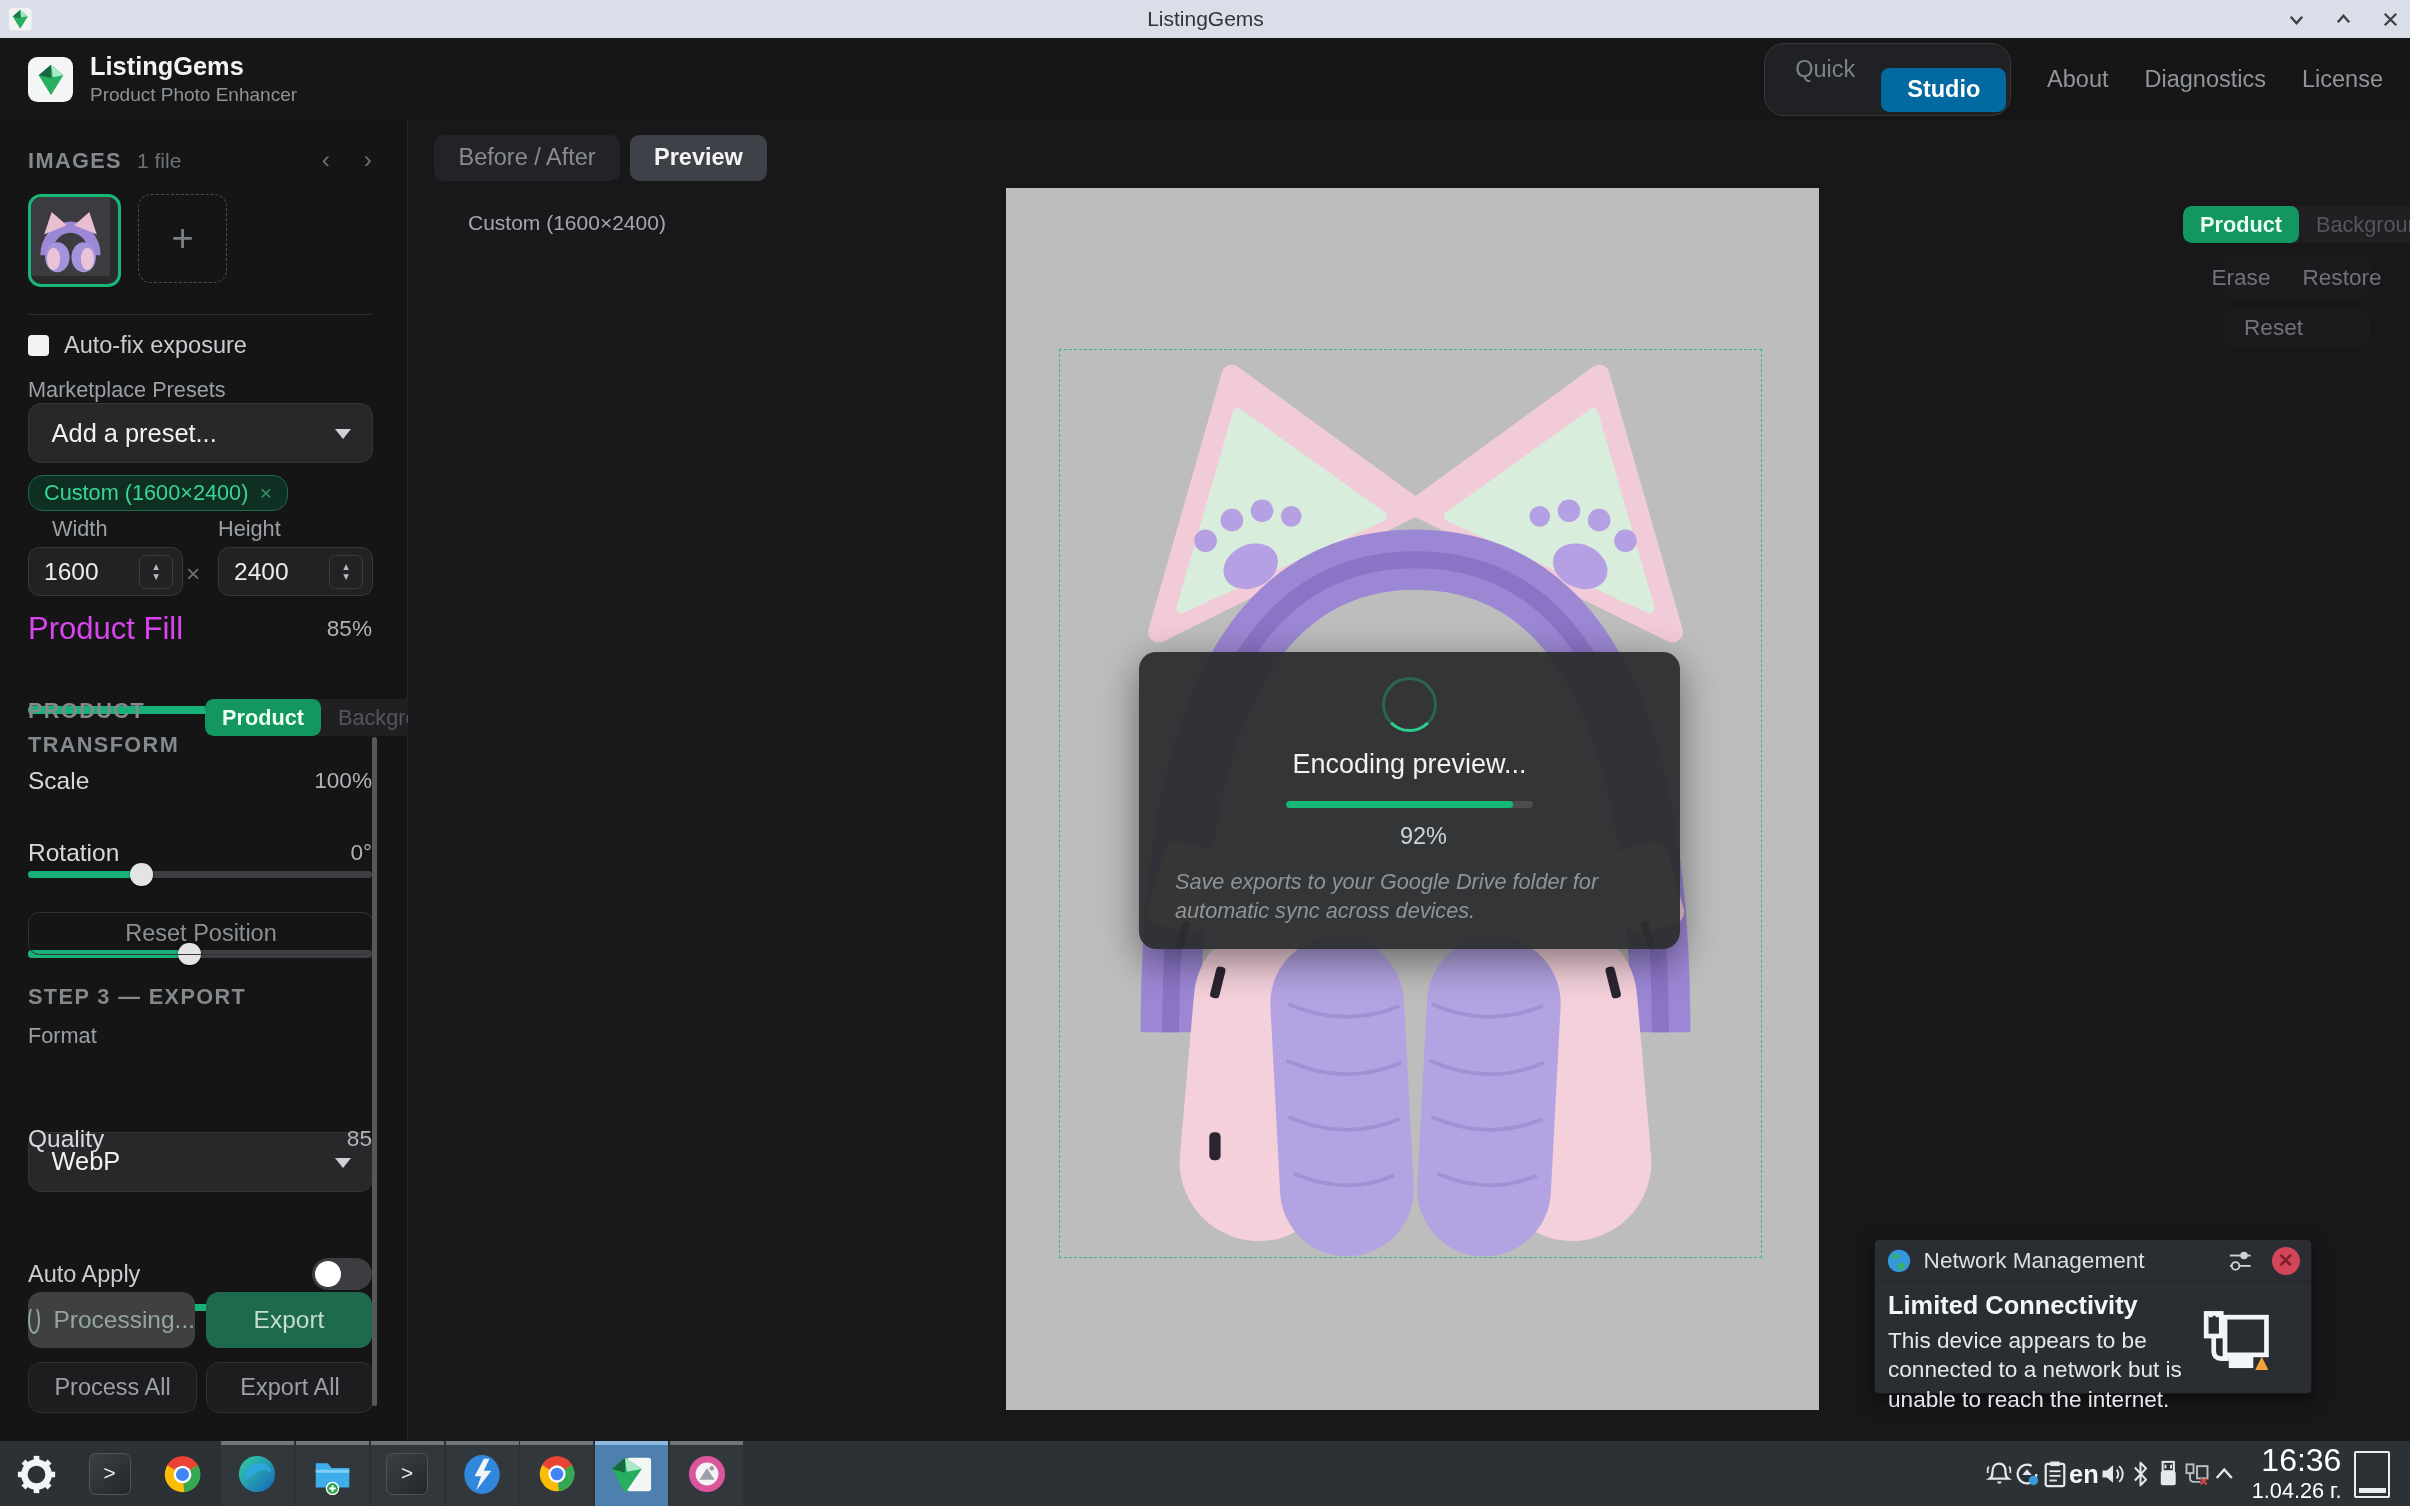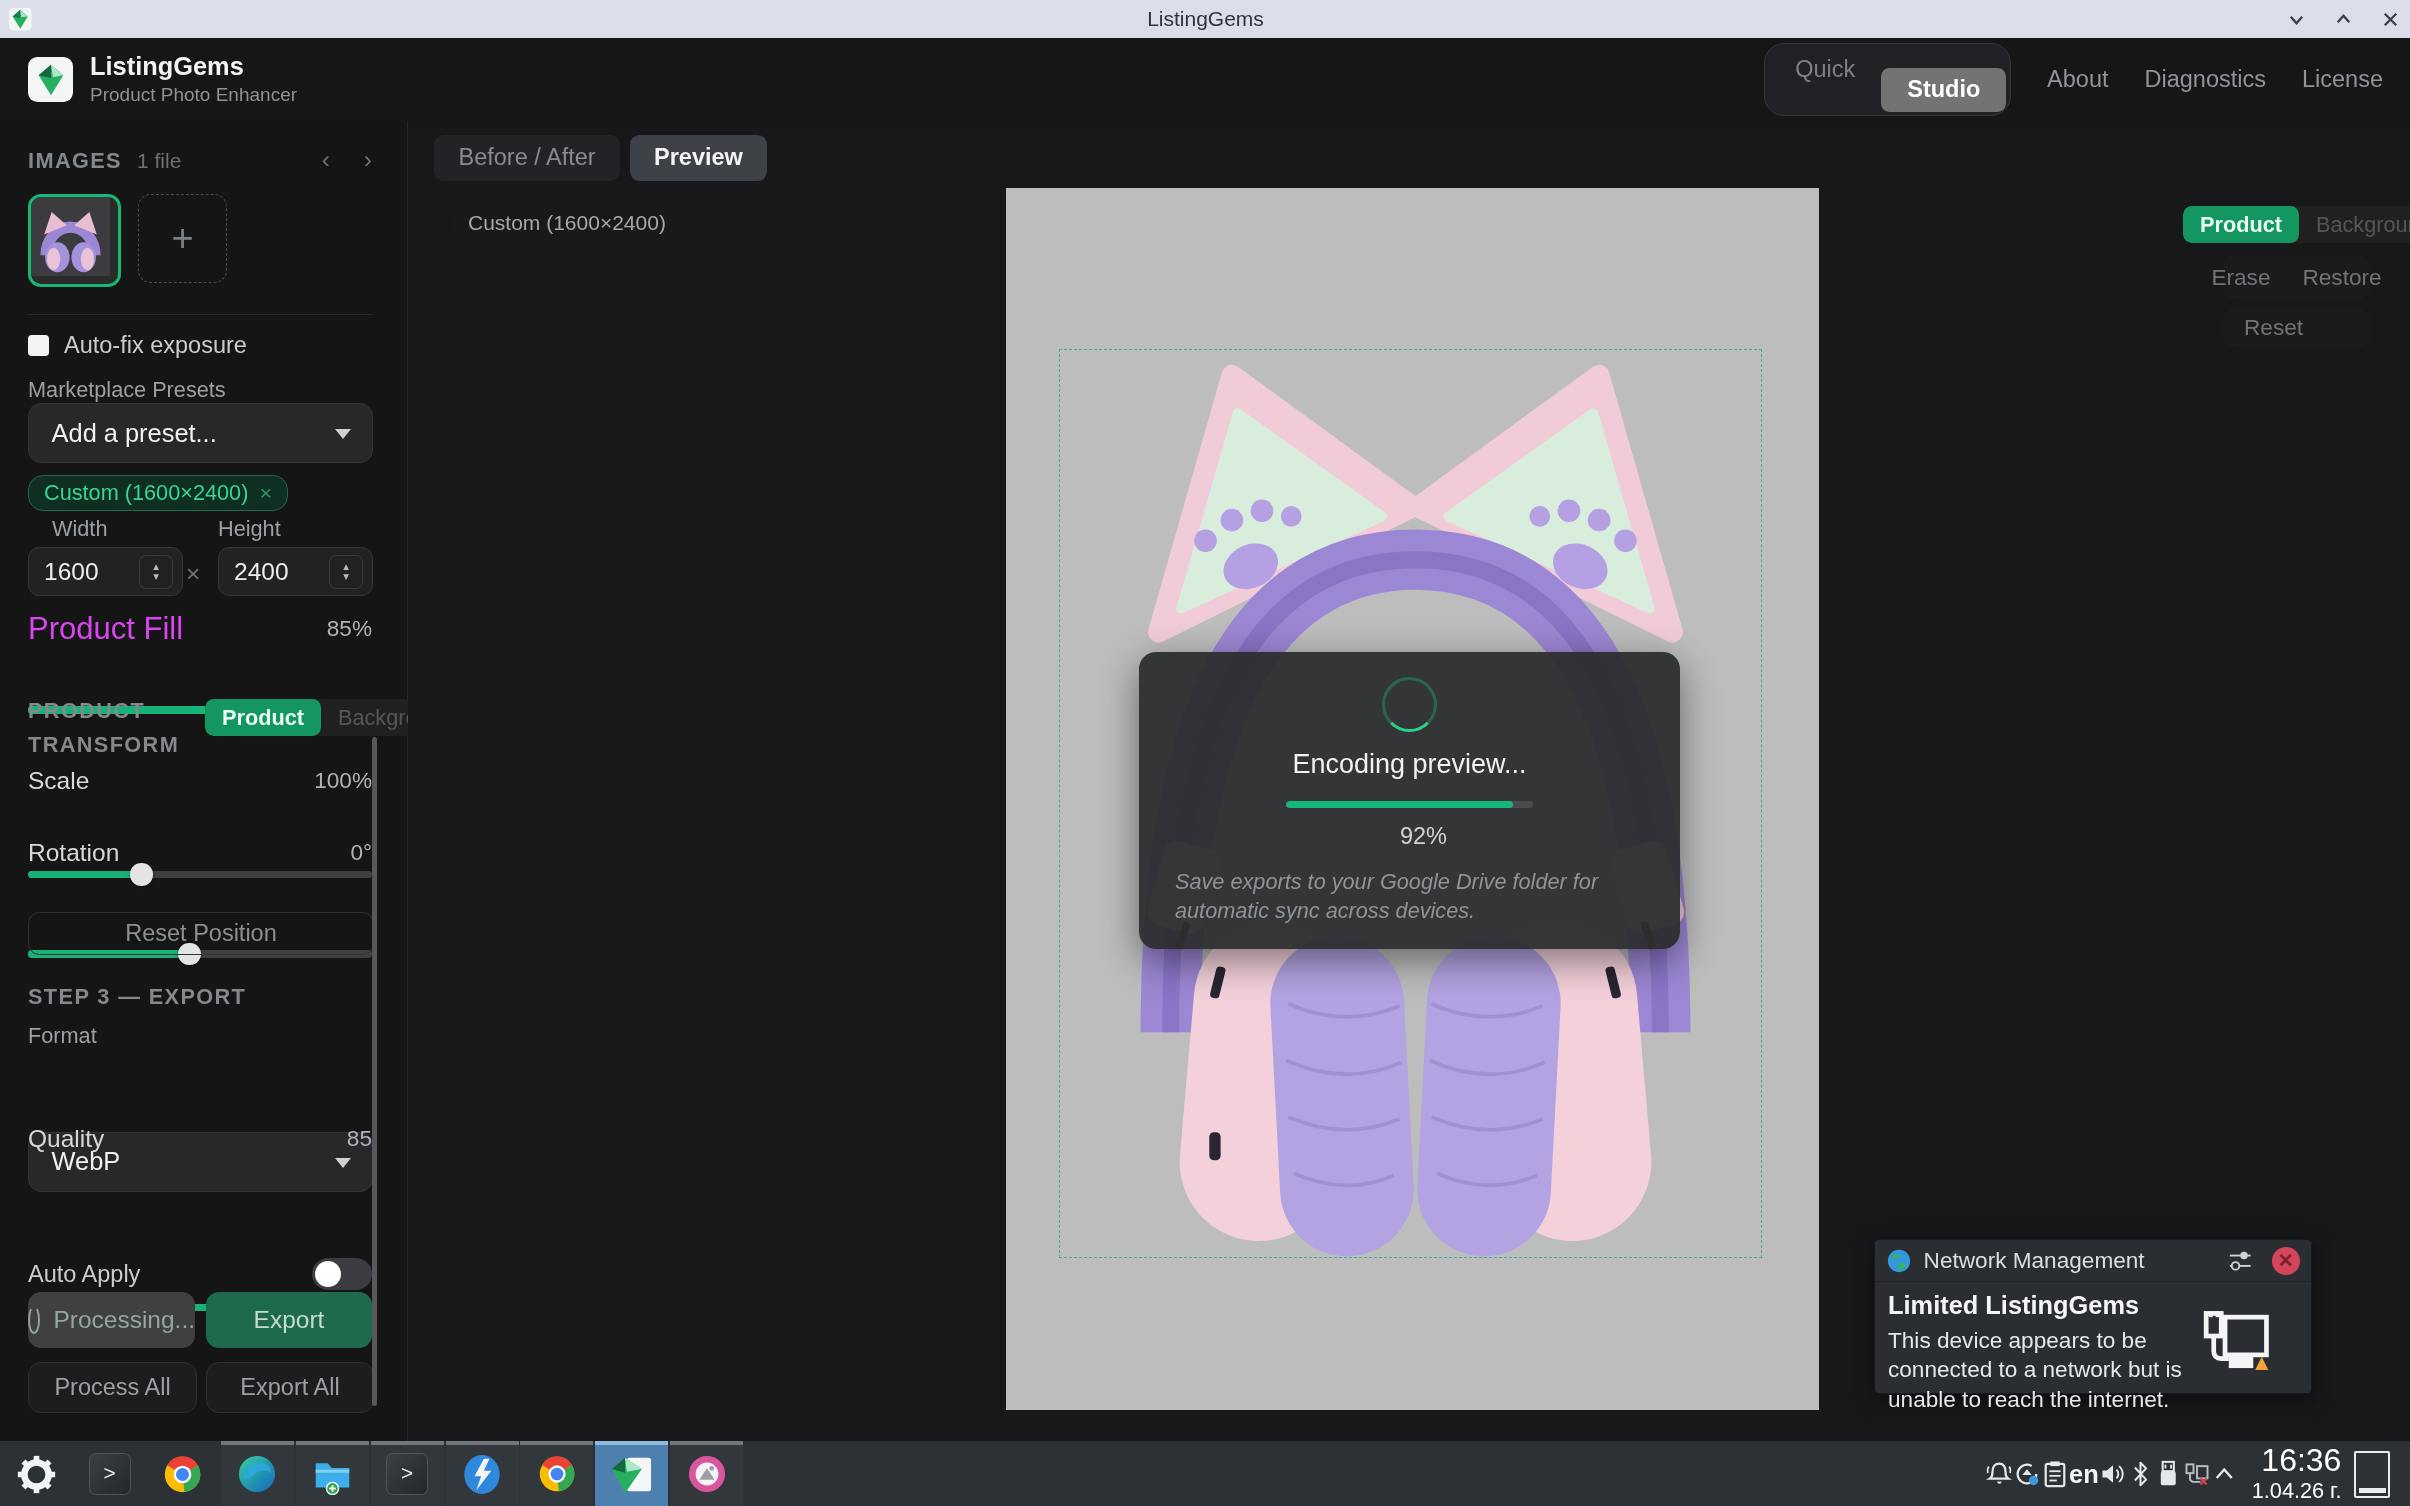--- a/index.html
+++ b/index.html
@@ -13,21 +13,21 @@
   
   .window{position:absolute;left:0;top:38px;width:2411px;height:1403px;background:#161616;}
   .app-header{position:absolute;left:0;top:0;width:2411px;height:83px;border-bottom:0.9px solid #232323;display:flex;align-items:center;}
   .logo-sq{width:45px;height:45px;background:#f4f6f5;border-radius:9.4px;margin-left:28px;display:flex;align-items:center;justify-content:center;}
   .app-titles{margin-left:17px;}
   .app-name{color:#f2f3f4;font-size:25.4px;font-weight:bold;line-height:1.1;}
   .app-sub{color:#8d9297;font-size:19px;margin-top:2.8px;}
   .header-right{position:absolute;right:28px;top:0;height:83px;display:flex;align-items:center;gap:36px;}
   .mode-switch{background:#202124;border:0.9px solid #35373b;border-radius:20px;padding:3.8px;display:flex;}
   .mode-btn{font-size:23.5px;color:#7c8187;padding:8.5px 26px;border-radius:8.5px;}
-  .mode-btn.active{background:#737373;color:#ffffff;font-weight:bold;margin-top:20px;}
+  .mode-btn.active{background:#0369a1;color:#ffffff;font-weight:bold;margin-top:20px;}
   .hlink{color:#90959b;font-size:23.5px;}
   
   .sidebar{position:absolute;left:0;top:83px;width:407px;height:1320px;background:#151515;border-right:0.9px solid #27272a;}
   .sb{position:absolute;}
   .sec-label{color:#84898e;font-size:21.7px;font-weight:bold;letter-spacing:1.4px;}
   .muted{color:#6d7277;}
   .field-label{color:#9aa0a6;font-size:21.7px;}
   .thumb{width:87px;height:87px;border-radius:13px;border:3.8px solid #17b877;overflow:hidden;background:#2a2a2a;position:relative;}
   .addtile{width:87px;height:87px;border-radius:13px;border:1.9px dashed #4a4d51;display:flex;align-items:center;justify-content:center;color:#7b8085;font-size:38px;font-weight:300;}
   .divider{height:0.9px;background:#2a2b2d;}
@@ -377,21 +377,21 @@
               <line x1="2" y1="8" x2="24" y2="8" stroke="#cdd2d6" stroke-width="2"></line>
               <circle cx="17" cy="8" r="4" fill="#cdd2d6"></circle>
               <line x1="2" y1="19" x2="24" y2="19" stroke="#cdd2d6" stroke-width="2"></line>
               <circle cx="8" cy="19" r="4" fill="#2a2e33" stroke="#cdd2d6" stroke-width="2"></circle>
             </svg>
         </span>
         <span class="notif-close">✕</span>
       </div>
       <div class="notif-body">
         <div>
-          <div class="notif-title">Limited ListingGems</div>
+          <div class="notif-title">Limited Connectivity</div>
           <div class="notif-text">This device appears to be connected to a network but is unable to reach the internet.</div>
         </div>
         <svg width="81" height="81" viewBox="0 0 86 86" style="margin-left:3.8px;margin-top:13px;">
           <rect x="34" y="14" width="44" height="40" fill="none" stroke="#f2f4f6" stroke-width="5"></rect>
           <rect x="14" y="10" width="16" height="24" fill="none" stroke="#f2f4f6" stroke-width="5"></rect>
           <line x1="19" y1="14" x2="19" y2="8" stroke="#f2f4f6" stroke-width="4"></line>
             <line x1="26" y1="14" x2="26" y2="8" stroke="#f2f4f6" stroke-width="4"></line>
           <path d="M22 34 v16 q0 8 8 8 h8" fill="none" stroke="#f2f4f6" stroke-width="5"></path>
           <rect x="38" y="54" width="26" height="14" fill="#f2f4f6"></rect>
           <polygon points="66,70 80,70 73,56" fill="#f0a43a"></polygon>

